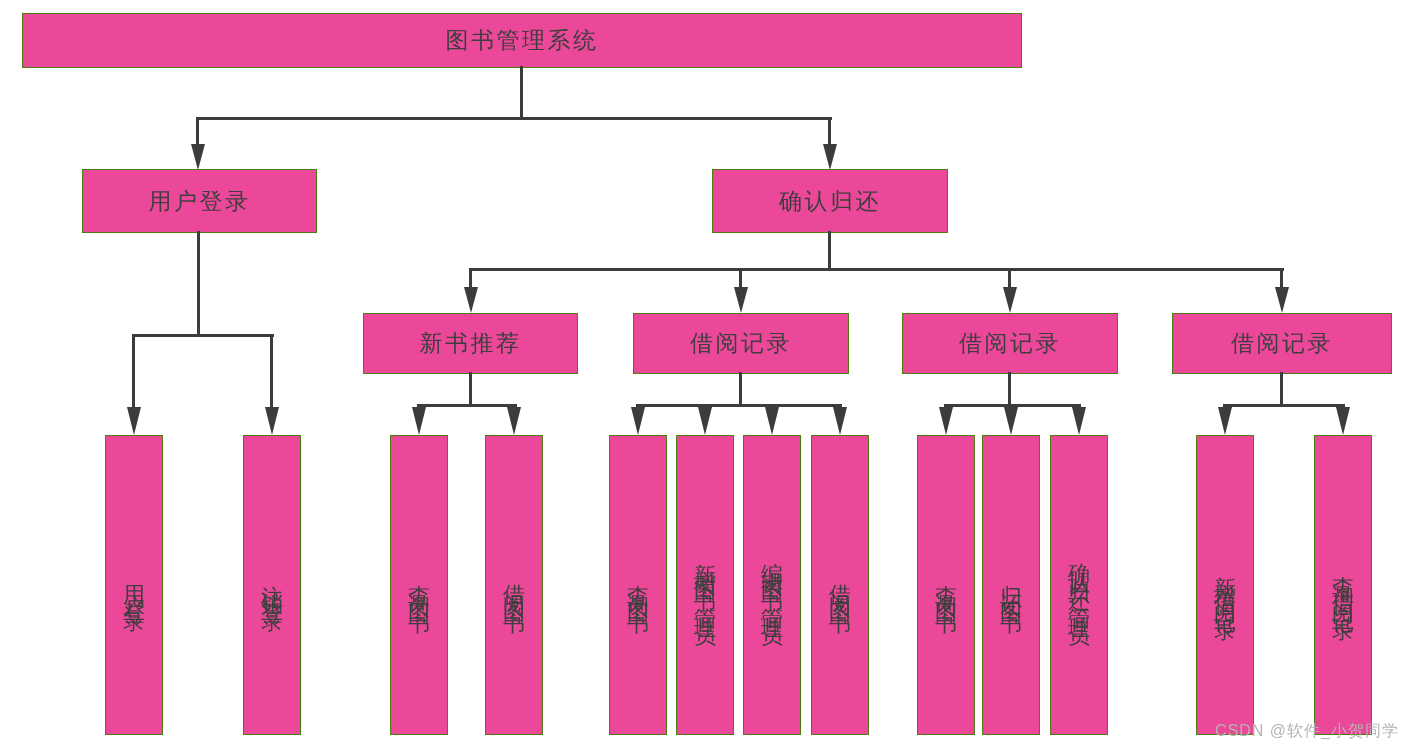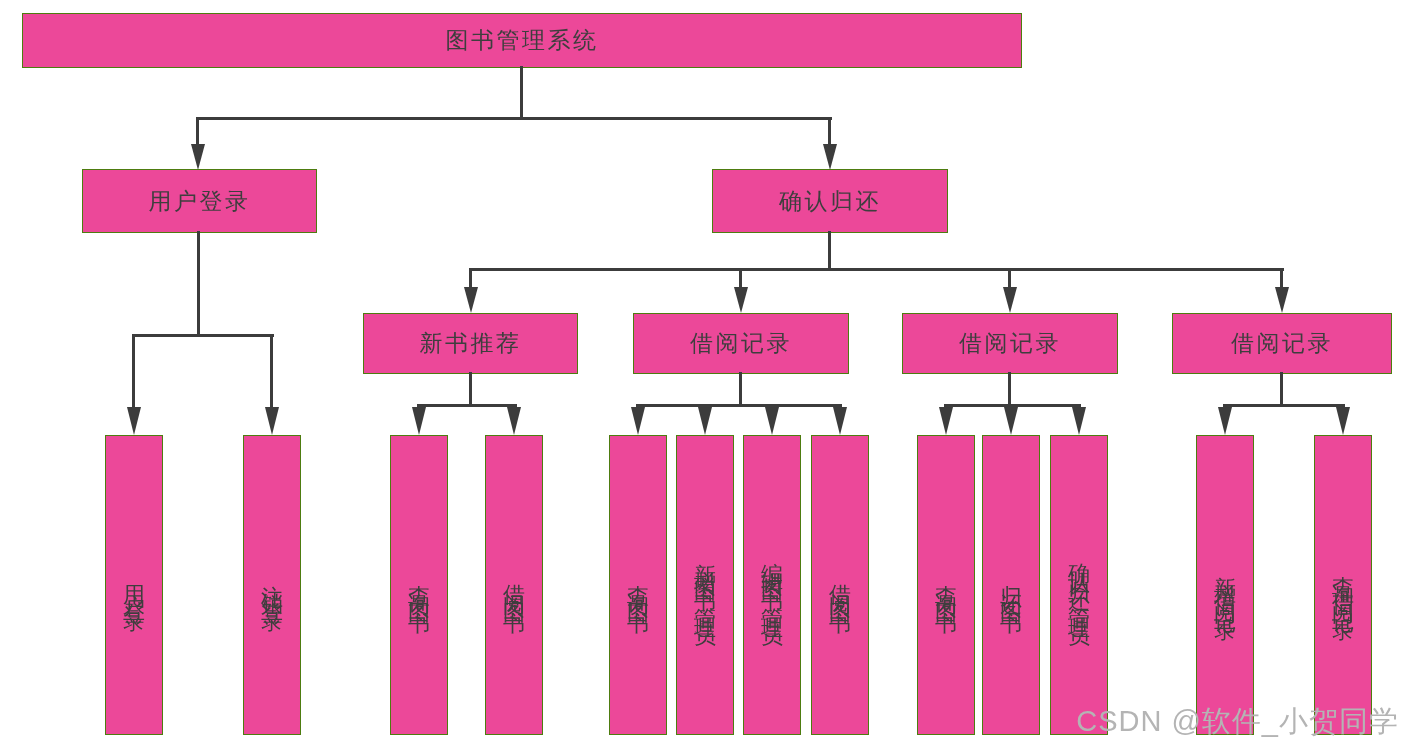--- a/index.html
+++ b/index.html
@@ -11,21 +11,21 @@
     position:absolute;box-sizing:border-box;border:1px solid #4d7c0f;background:#ec4899;
     display:flex;align-items:center;justify-content:center;color:#3e3e3e;
   }
   .hbox{font-size:23px;letter-spacing:2.5px;font-weight:500;white-space:nowrap;}
   .vbox{writing-mode:vertical-rl;text-orientation:mixed;font-size:22px;letter-spacing:9px;font-weight:500;}
   .line{position:absolute;background:#3c3c3c;}
   .arrow{position:absolute;width:0;height:0;border-left:7px solid transparent;border-right:7px solid transparent;}
   .a26{border-top:26px solid #3c3c3c;}
   .a28{border-top:28px solid #3c3c3c;}
   .watermark{
-    position:absolute;right:6px;bottom:5px;font-size:29px;color:#b4b4b4;
+    position:absolute;right:6px;bottom:5px;font-size:16px;color:#b4b4b4;
     letter-spacing:1px;white-space:nowrap;
   }
 </style>
 </head>
 <body>
 
 <div id="canvas">
 
   <div class="box hbox" style="left:22px;top:13px;width:1000px;height:55px">图书管理系统</div>
 

